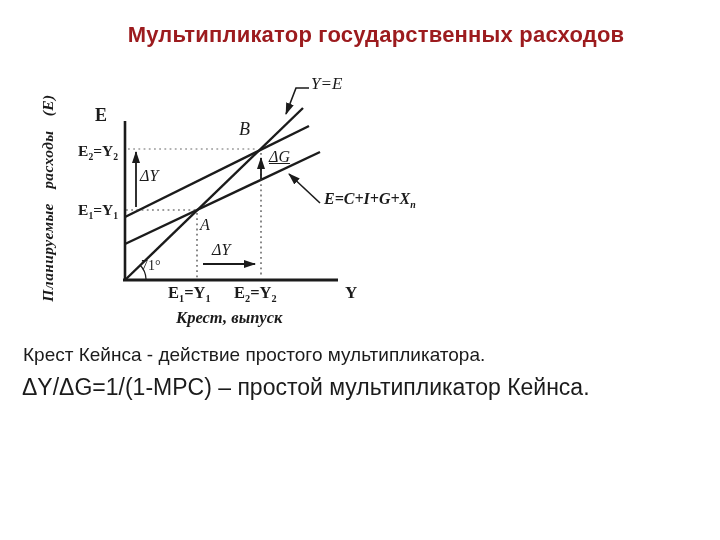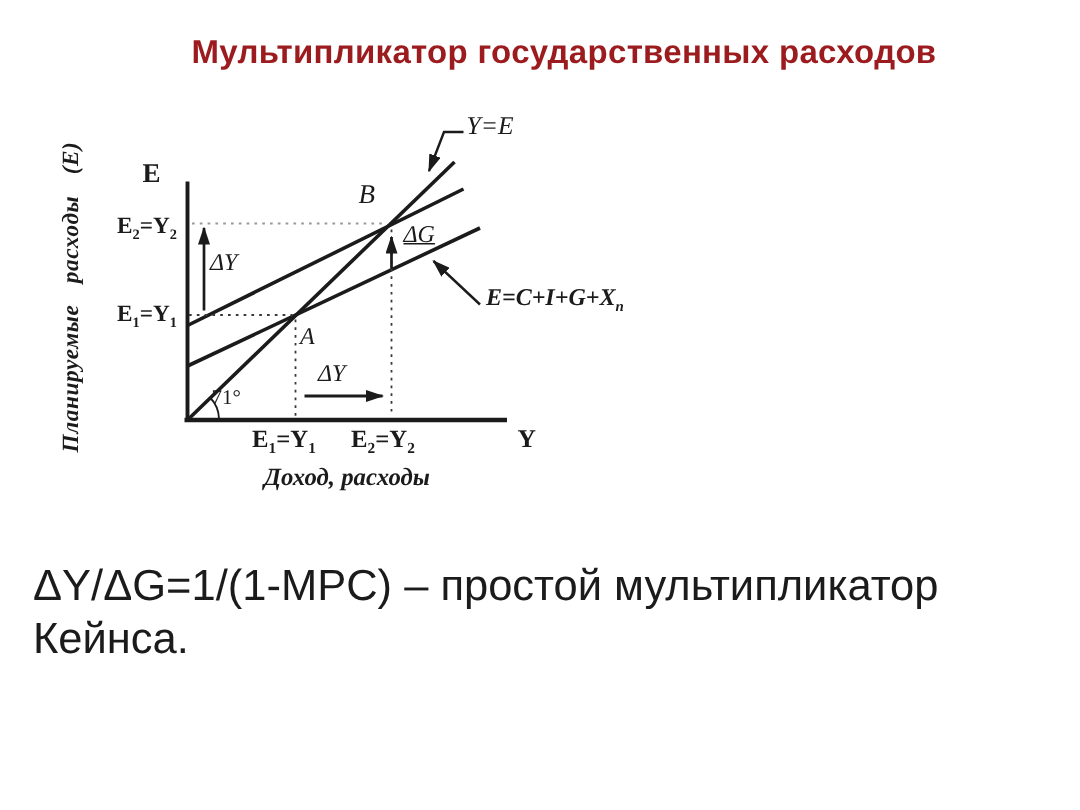--- a/index.html
+++ b/index.html
@@ -14,21 +14,21 @@
   .bold{font-weight:bold;}
   .ital{font-style:italic;}
   sub{font-size:0.62em;line-height:0;}
   .yaxis-title{position:absolute;left:-71px;top:188px;width:240px;height:20px;
                transform:rotate(-90deg);text-align:center;
                font-family:"Liberation Serif","DejaVu Serif",serif;
                font-style:italic;font-weight:bold;font-size:15.5px;
                word-spacing:10px;letter-spacing:0.4px;white-space:nowrap;}
   .lbl-right{width:62px;text-align:right;}
   .caption1{position:absolute;left:23px;top:344px;font-size:19px;line-height:1.2;}
-  .caption2{position:absolute;left:22px;top:374px;font-size:29px;line-height:1.2;}
+  .caption2{position:absolute;left:22px;top:374px;font-size:23px;line-height:1.2;}
   svg.diagram{position:absolute;left:0;top:0;}
   svg .ink{stroke:#1b1b1b;fill:none;}
 </style>
 </head>
 <body>
 
 <div class="stage">
 
   <div class="slide-title" style="color: rgb(156, 27, 30);">Мультипликатор государственных расходов</div>
 
@@ -77,17 +77,18 @@
 
     <span class="dlbl ital" style="left:239px;top:120px;font-size:18px;">B</span>
     <span class="dlbl ital" style="left:200px;top:216px;font-size:16px;">A</span>
     <span class="dlbl ital" style="left:140px;top:167px;font-size:16px;">ΔY</span>
     <span class="dlbl ital" style="left:269px;top:148px;font-size:16px;text-decoration:underline;">ΔG</span>
     <span class="dlbl ital" style="left:212px;top:241px;font-size:16px;">ΔY</span>
     <span class="dlbl" style="left:141px;top:258px;font-size:14px;">71°</span>
     <span class="dlbl ital" style="left:311px;top:75px;font-size:17px;">Y=E</span>
     <span class="dlbl ital" style="left:324px;top:190px;font-size:16px;font-weight:bold;"><span>E=C+I+G+X</span><sub>n</sub></span>
 
-    <span class="dlbl bold ital" style="left:176px;top:309px;font-size:16.5px;">Доход, расходы</span>
+    <span class="dlbl bold ital" style="left:176px;top:309px;font-size:16.5px;">Крест, выпуск</span>
   </div>
 
+  <div class="caption1">Крест Кейнса - действие простого мультипликатора.</div>
   <div class="caption2">ΔY/ΔG=1/(1-MPC) – простой мультипликатор Кейнса.</div>
 </div>
 
 </body></html>

